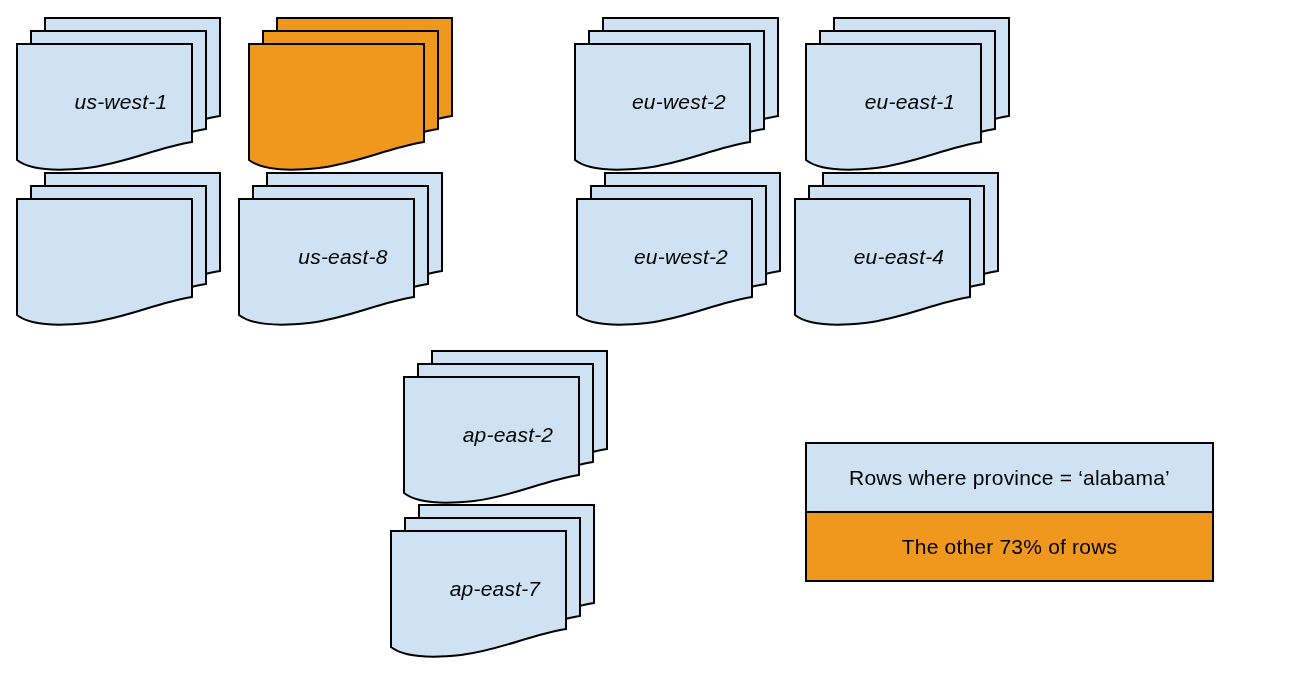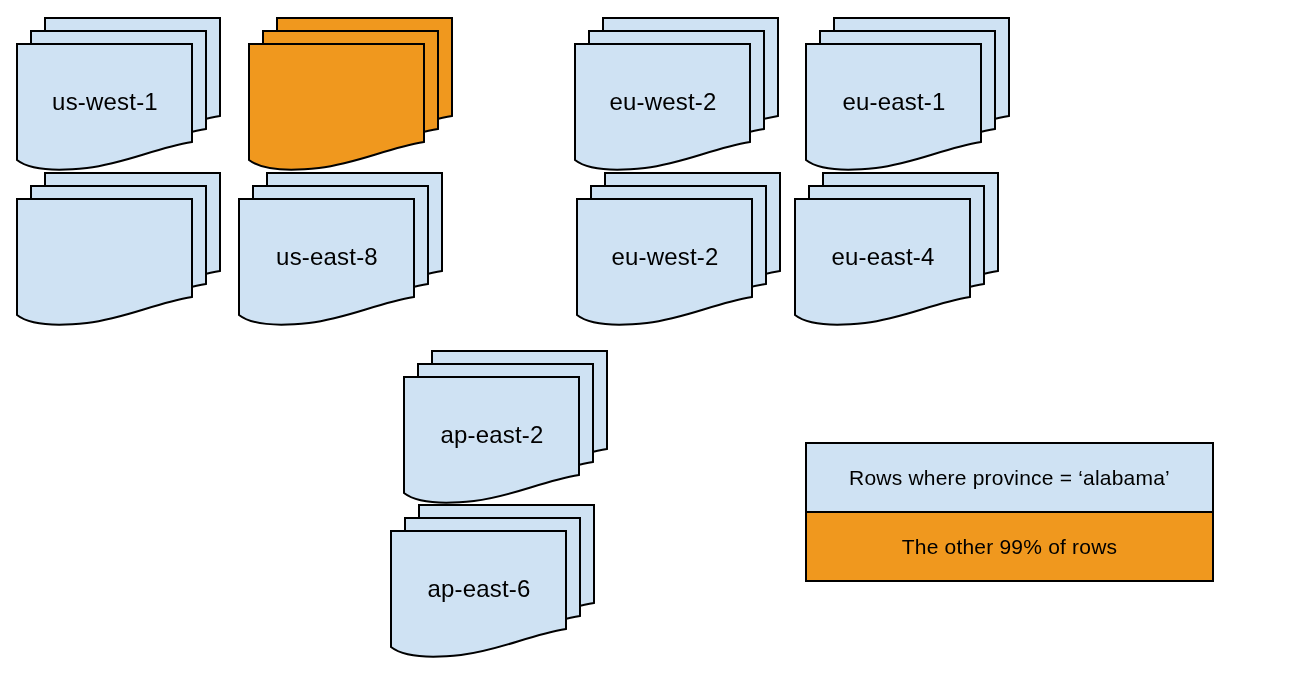--- a/index.html
+++ b/index.html
@@ -27,31 +27,32 @@
   }
   .doc.back  { left: 28px; top: 0; }
   .doc.mid   { left: 14px; top: 13px; }
   .doc.front { left: 0;    top: 26px; }
   .doc path {
     stroke-width: 2px;
     stroke-linejoin: miter;
   }
   .stack .label {
     position: absolute;
-    left: 0;
+    left: 16px;
     top: 26px;
     width: 180px;
     height: 120px;
     display: flex;
     align-items: center;
     justify-content: center;
-    font-size: 24px;
+    font-size: 21px;
     letter-spacing: 0.2px;
     pointer-events: none;
     z-index: 5;
+    font-style: italic;
   }
   .legend {
     position: absolute;
     box-sizing: border-box;
     border: 2px solid #000;
     display: flex;
     flex-direction: column;
     background: #fff;
   }
   .legend-row {
@@ -68,21 +69,21 @@
 </style>
 </head>
 <body>
 
 <div class="canvas" style="background: rgb(255, 255, 255);">
   <div class="legend" style="left: 805px; top: 442px; width: 409px; height: 140px; border-color: rgb(0, 0, 0);">
     <div class="legend-row" style="background: rgb(207, 226, 243); color: rgb(0, 0, 0);">
       <span>Rows where province = ‘alabama’</span>
     </div>
     <div class="legend-row" style="background: rgb(240, 152, 30); color: rgb(0, 0, 0);">
-      <span>The other 99% of rows</span>
+      <span>The other 73% of rows</span>
     </div>
   </div>
 <div class="stack" style="left: 15px; top: 16px; z-index: 10;">
     <svg class="doc back" width="180" height="132" viewBox="0 0 180 132">
       <path d="M2,2 L177,2 L177,100 C140,106 112,121 72,126 C44,129 16,129 2,118 Z" fill="#cfe2f3" stroke="#000000"></path>
     </svg>
     <svg class="doc mid" width="180" height="132" viewBox="0 0 180 132">
       <path d="M2,2 L177,2 L177,100 C140,106 112,121 72,126 C44,129 16,129 2,118 Z" fill="#cfe2f3" stroke="#000000"></path>
     </svg>
     <svg class="doc front" width="180" height="132" viewBox="0 0 180 132">
@@ -187,15 +188,15 @@
     <div class="stack" style="left: 389px; top: 503px; z-index: 1;">
     <svg class="doc back" width="180" height="132" viewBox="0 0 180 132">
       <path d="M2,2 L177,2 L177,100 C140,106 112,121 72,126 C44,129 16,129 2,118 Z" fill="#cfe2f3" stroke="#000000"></path>
     </svg>
     <svg class="doc mid" width="180" height="132" viewBox="0 0 180 132">
       <path d="M2,2 L177,2 L177,100 C140,106 112,121 72,126 C44,129 16,129 2,118 Z" fill="#cfe2f3" stroke="#000000"></path>
     </svg>
     <svg class="doc front" width="180" height="132" viewBox="0 0 180 132">
       <path d="M2,2 L177,2 L177,100 C140,106 112,121 72,126 C44,129 16,129 2,118 Z" fill="#cfe2f3" stroke="#000000"></path>
     </svg>
-    <div class="label" style="color: rgb(0, 0, 0);">ap-east-6</div>
+    <div class="label" style="color: rgb(0, 0, 0);">ap-east-7</div>
   </div>
   </div>
 
 </body></html>

